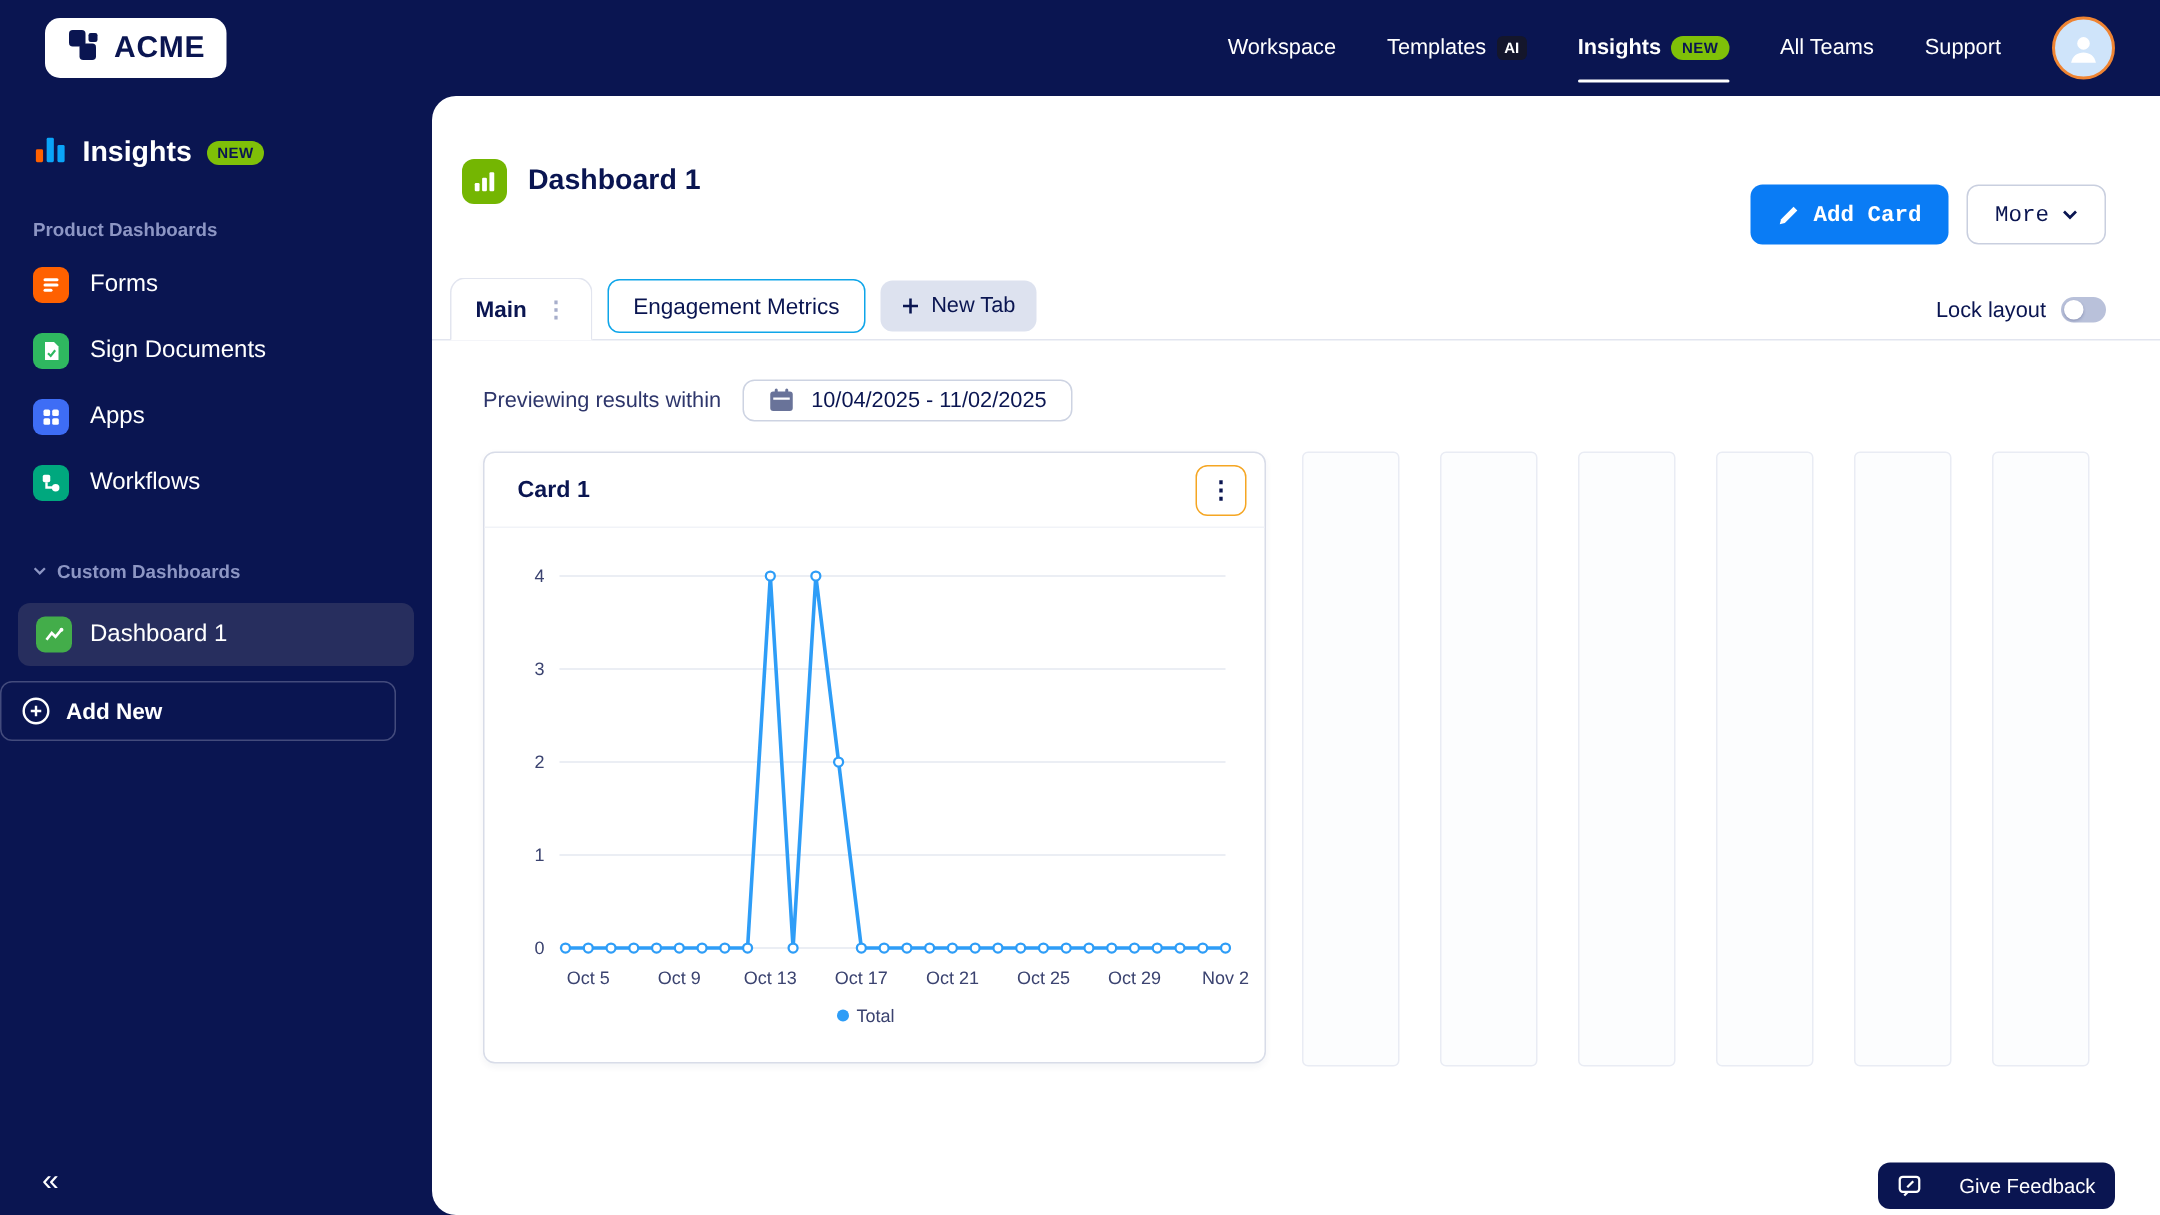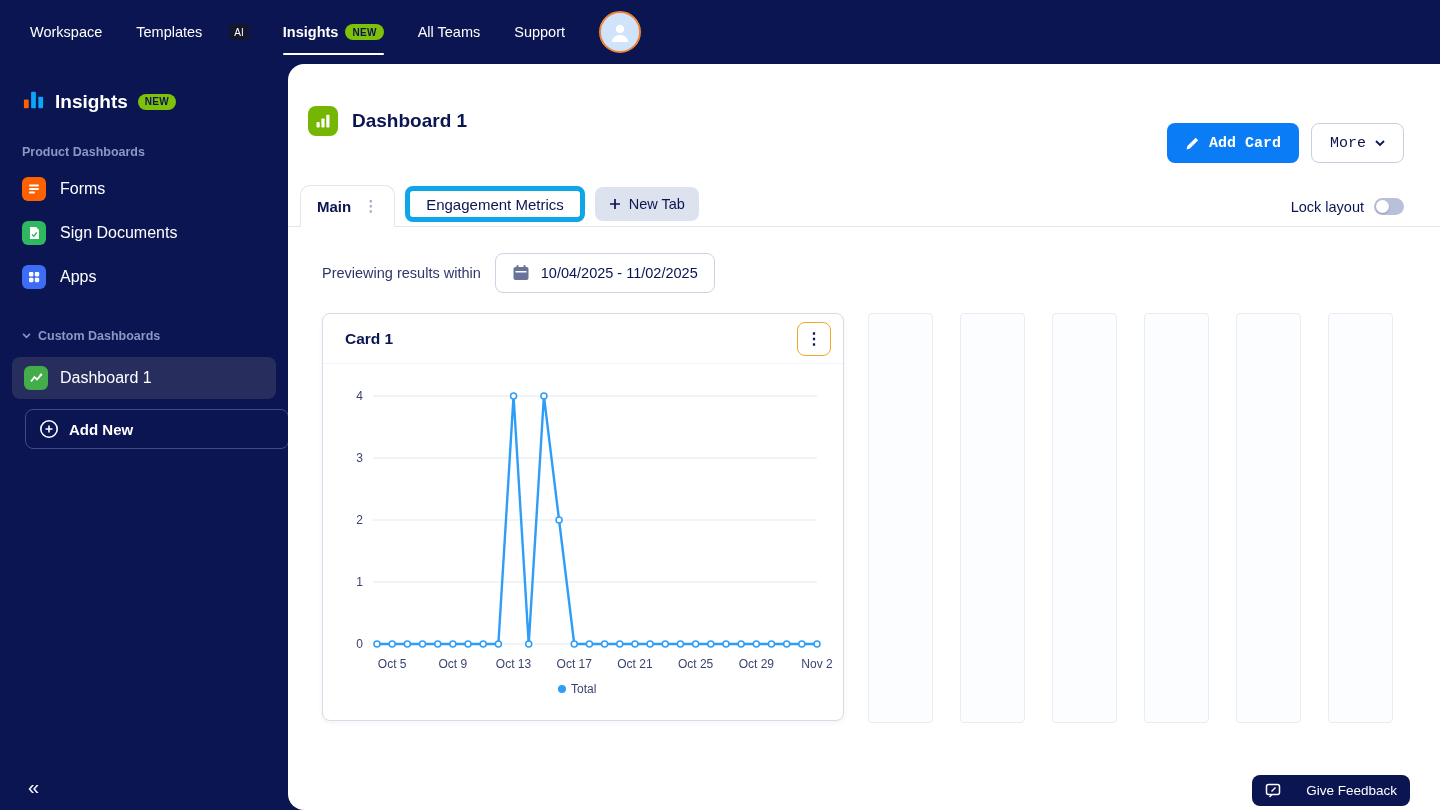--- a/index.html
+++ b/index.html
@@ -16,39 +16,39 @@
     align-items:center; gap:8px; padding:0 14px; cursor:pointer; }
   .logo-text { font-weight:bold; font-size:20px; color:#0a1551; letter-spacing:.5px; }
   .top-nav { display:flex; align-items:center; gap:34px; }
   .nav-item { color:#fff; font-size:14.5px; font-weight:500; display:flex;
     align-items:center; gap:7px; cursor:pointer; position:relative; }
   .nav-item.active { font-weight:bold; }
   .nav-item.active::after { content:''; position:absolute; left:0; right:0; bottom:-15px;
     height:2.5px; background:#fff; border-radius:2px; }
   .badge-green { background:#7fc008; color:#0a1551; font-size:10px; font-weight:bold;
     padding:2.5px 7px; border-radius:10px; letter-spacing:.3px; }
-  .badge-ai { background:#14162b; color:#fff; font-size:10px; font-weight:normal;
-    padding:2.5px 5px; border-radius:4px;margin-left:20px; }
+  .badge-ai { background:#14162b; color:#fff; font-size:10px; font-weight:bold;
+    padding:2.5px 5px; border-radius:4px; }
   .avatar { width:42px; height:42px; border-radius:50%; border:2.5px solid #ef8432;
     background:#cfe4fa; display:flex; align-items:center; justify-content:center;
     overflow:hidden; cursor:pointer; }
   
   .sidebar { position:absolute; left:0; top:64px; bottom:0; width:288px; padding-top:24px; }
   .side-title { display:flex; align-items:center; gap:10px; padding:0 22px; }
   .side-title .t { color:#fff; font-size:19px; font-weight:bold; }
   .side-label { margin:30px 22px 8px; font-size:12.5px; font-weight:bold; color:#8d96c4;
     display:flex; align-items:center; gap:7px; }
   .side-item { display:flex; align-items:center; gap:14px; height:44px; padding:0 22px;
     color:#fff; font-size:16px; font-weight:500; cursor:pointer; }
   .sicon { width:24px; height:24px; border-radius:6px; display:flex; align-items:center;
     justify-content:center; flex:none; }
   .side-active { margin:14px 12px 0; padding:0 12px; height:42px; background:#272e5e;
     border-radius:8px; display:flex; gap:12px; align-items:center; color:#fff;
     font-size:16px; font-weight:500; cursor:pointer; }
-  .add-new { margin:10px 25px 0; height:40px; width:264px; border:1px solid #434b7c;
+  .add-new { margin:10px 0 0; height:40px; width:264px; border:1px solid #434b7c;
     border-radius:8px; display:flex; align-items:center; gap:10px; padding:0 13px;
     color:#fff; font-weight:bold; font-size:15px; background:transparent; cursor:pointer; }
   .collapse { position:absolute; bottom:10px; left:22px; color:#fff; font-size:20px;
     cursor:pointer; background:none; border:none; }
   
   .panel { position:absolute; left:288px; top:64px; right:0; bottom:0; background:#fff;
     border-radius:16px 0 0 16px; }
   .panel-header { display:flex; justify-content:space-between; align-items:center;
     padding:14px 36px 0 20px; }
   .ph-left { display:flex; align-items:center; gap:14px; }
@@ -64,37 +64,37 @@
   
   .tabs-row { margin:22px 36px 0 12px; display:flex; justify-content:space-between;
     align-items:flex-end; position:relative; }
   .tabs-row::after { content:''; position:absolute; left:-12px; right:-36px; bottom:0;
     height:1px; background:#e2e5ef; }
   .tabs { display:flex; align-items:flex-end; gap:10px; }
   .tab { display:flex; align-items:center; gap:12px; padding:0 16px; font-size:15px;
     cursor:pointer; position:relative; z-index:2; background:#fff; }
   .tab.active { height:42px; border:1px solid #e2e5ef; border-bottom:1px solid #fff;
     border-radius:10px 10px 0 0; font-weight:bold; }
-  .tab.inactive { height:36px; border:5px solid #0ea5e9; border-radius:8px;
+  .tab.inactive { height:36px; border:1px solid #0ea5e9; border-radius:8px;
     margin-bottom:5px; font-weight:500; }
   .tab-dots { color:#a7aecb; font-size:15px; font-weight:bold; cursor:pointer; }
   .new-tab { height:34px; margin-bottom:6px; background:#dde2ef; border:none;
     border-radius:8px; padding:0 14px; font-size:14.5px; color:#0a1551; font-weight:500;
     display:flex; align-items:center; gap:8px; cursor:pointer; position:relative; z-index:2;
     font-family:"Liberation Sans", sans-serif; }
   .lock { display:flex; align-items:center; gap:10px; margin-bottom:12px;
     font-size:14.5px; color:#0a1551; }
   .toggle { width:30px; height:17px; border-radius:9px; background:#b9c1da;
     position:relative; cursor:pointer; }
   .toggle .knob { position:absolute; left:2px; top:2px; width:13px; height:13px;
     border-radius:50%; background:#fff; box-shadow:0 1px 2px rgba(10,21,81,.25); }
   
   .date-row { margin:26px 36px 0 34px; display:flex; align-items:center; gap:14px;
     font-size:14.5px; color:#2e366b; }
-  .date-field { height:40px; border:1px solid #cdd3e2; border-radius:8px; display:flex;
+  .date-field { height:28px; border:1px solid #cdd3e2; border-radius:8px; display:flex;
     align-items:center; gap:11px; padding:0 16px; font-weight:500; color:#0a1551;
     cursor:pointer; background:#fff; }
   
   .content-row { margin:20px 36px 0 34px; display:flex; align-items:flex-start; }
   .card { width:522px; height:408px; border:1px solid #d8dce8; border-radius:8px;
     background:#fff; box-shadow:0 2px 5px rgba(20,30,80,.05); }
   .card-header { height:50px; display:flex; align-items:center;
     justify-content:space-between; padding:0 12px 0 22px; border-bottom:1px solid #f1f3f8; }
   .card-title { font-weight:bold; font-size:15.5px; }
   .kebab { width:34px; height:34px; border:1.5px solid #f5a623; border-radius:8px;
@@ -106,20 +106,30 @@
     background:#fcfdfe; }
   .feedback { position:absolute; right:30px; bottom:4px; height:31px; background:#0a1551;
     color:#fff; border:none; border-radius:8px; display:flex; align-items:center; gap:24px;
     padding:0 13px; font-size:13.5px; font-weight:500; cursor:pointer;
     font-family:"Liberation Sans", sans-serif; }
 </style>
 </head>
 <body>
 
 <header class="topbar">
+  <div class="logo-box">
+    <span>
+      <svg width="24" height="24" viewBox="0 0 24 24">
+        <rect x="2" y="2" width="11" height="11" rx="2.5" fill="#0a1551"></rect>
+        <rect x="9" y="11" width="11" height="11" rx="2.5" fill="#0a1551"></rect>
+        <rect x="15" y="4" width="6" height="6" rx="1.5" fill="#0a1551"></rect>
+      </svg>
+    </span>
+    <span class="logo-text">ACME</span>
+  </div>
   <nav class="top-nav">
     <div class="nav-item">
       <span>Workspace</span>
     </div>
     <div class="nav-item">
       <span>Templates</span>
       <span class="badge-ai">AI</span>
     </div>
     <div class="nav-item active">
       <span>Insights</span>
@@ -177,20 +187,30 @@
   <div class="side-item">
     <span class="sicon" style="background:#3e6df5">
       <svg width="16" height="16" viewBox="0 0 16 16">
         <rect x="3" y="3" width="4.4" height="4.4" rx="1.1" fill="#fff"></rect>
         <rect x="8.8" y="3" width="4.4" height="4.4" rx="1.1" fill="#fff"></rect>
         <rect x="3" y="8.8" width="4.4" height="4.4" rx="1.1" fill="#fff"></rect>
         <rect x="8.8" y="8.8" width="4.4" height="4.4" rx="1.1" fill="#fff"></rect>
       </svg>
     </span>
     <span>Apps</span>
+  </div>
+  <div class="side-item">
+    <span class="sicon" style="background:#00a87e">
+      <svg width="16" height="16" viewBox="0 0 16 16">
+        <path d="M5 7.5V11h4" stroke="#fff" stroke-width="1.6" fill="none"></path>
+        <rect x="2.5" y="2.5" width="5" height="5" rx="1.2" fill="#fff"></rect>
+        <rect x="8.6" y="8.6" width="5" height="5" rx="2.5" fill="#fff"></rect>
+      </svg>
+    </span>
+    <span>Workflows</span>
   </div>
 
   <div class="side-label">
     <svg width="9" height="6" viewBox="0 0 10 7">
       <path d="M1 1l4 4 4-4" stroke="#8d96c4" stroke-width="1.8" fill="none"></path>
     </svg>
     <span>Custom Dashboards</span>
   </div>
 
   <div class="side-active">

